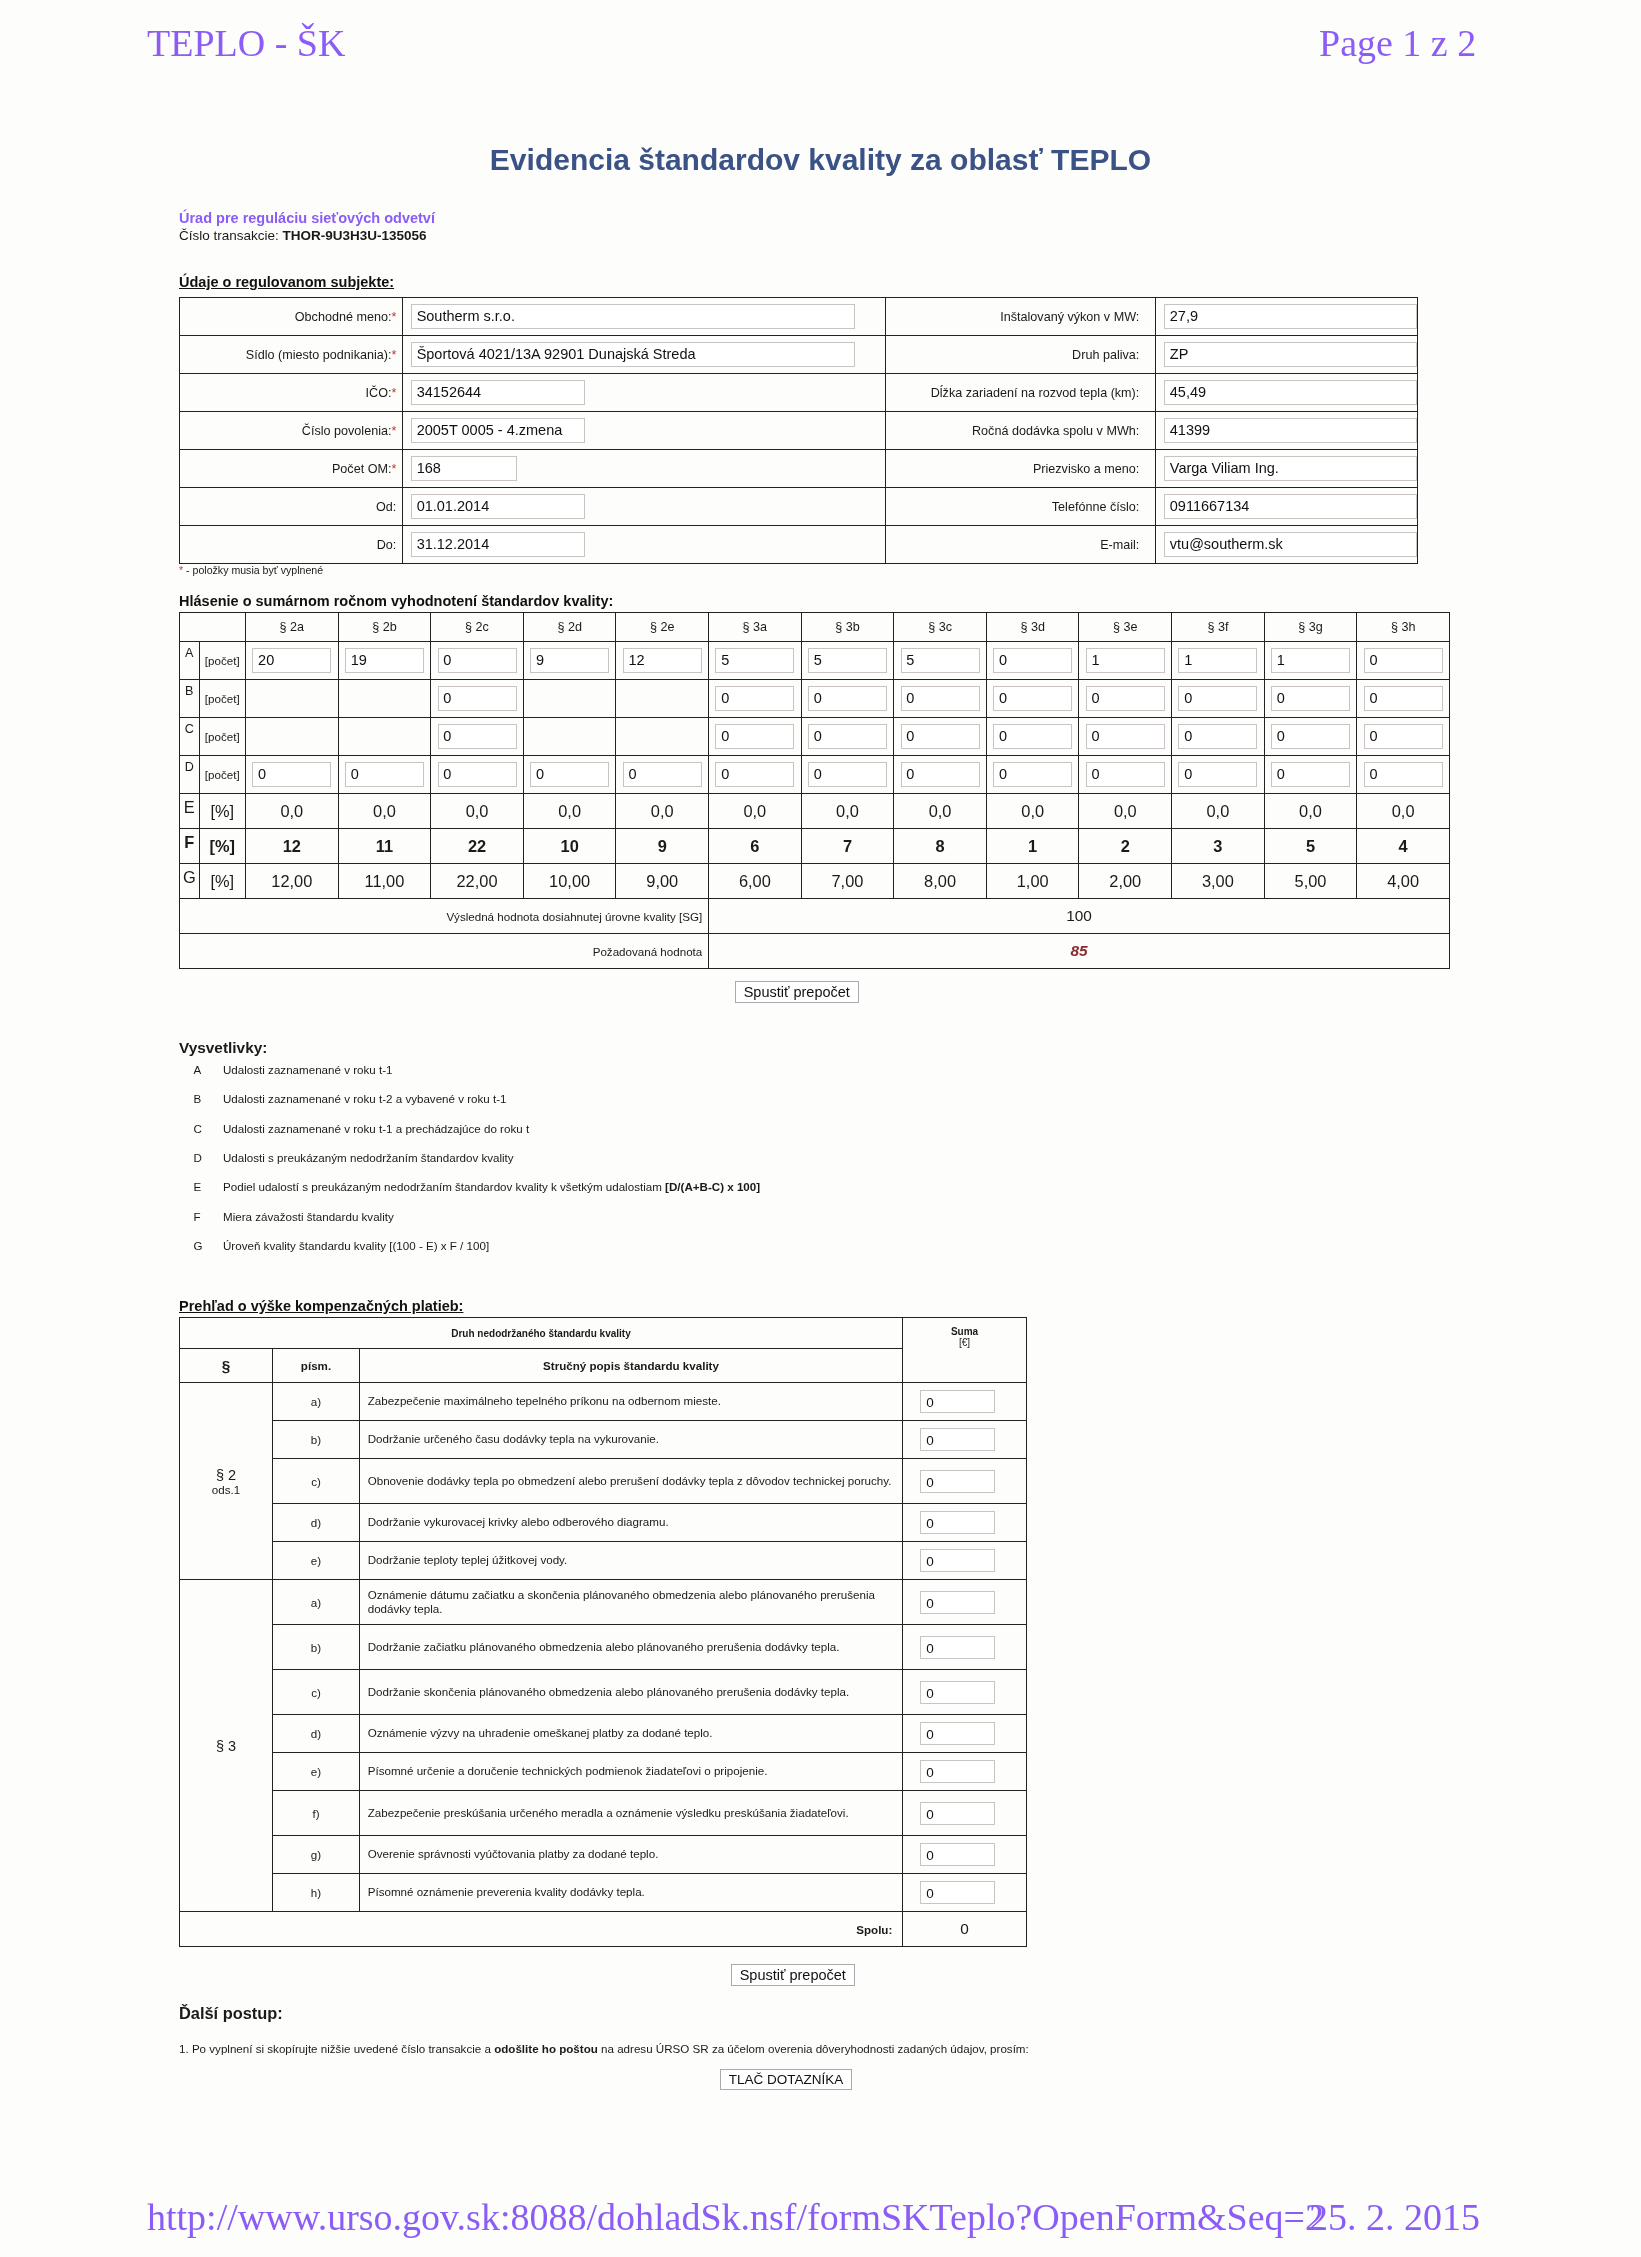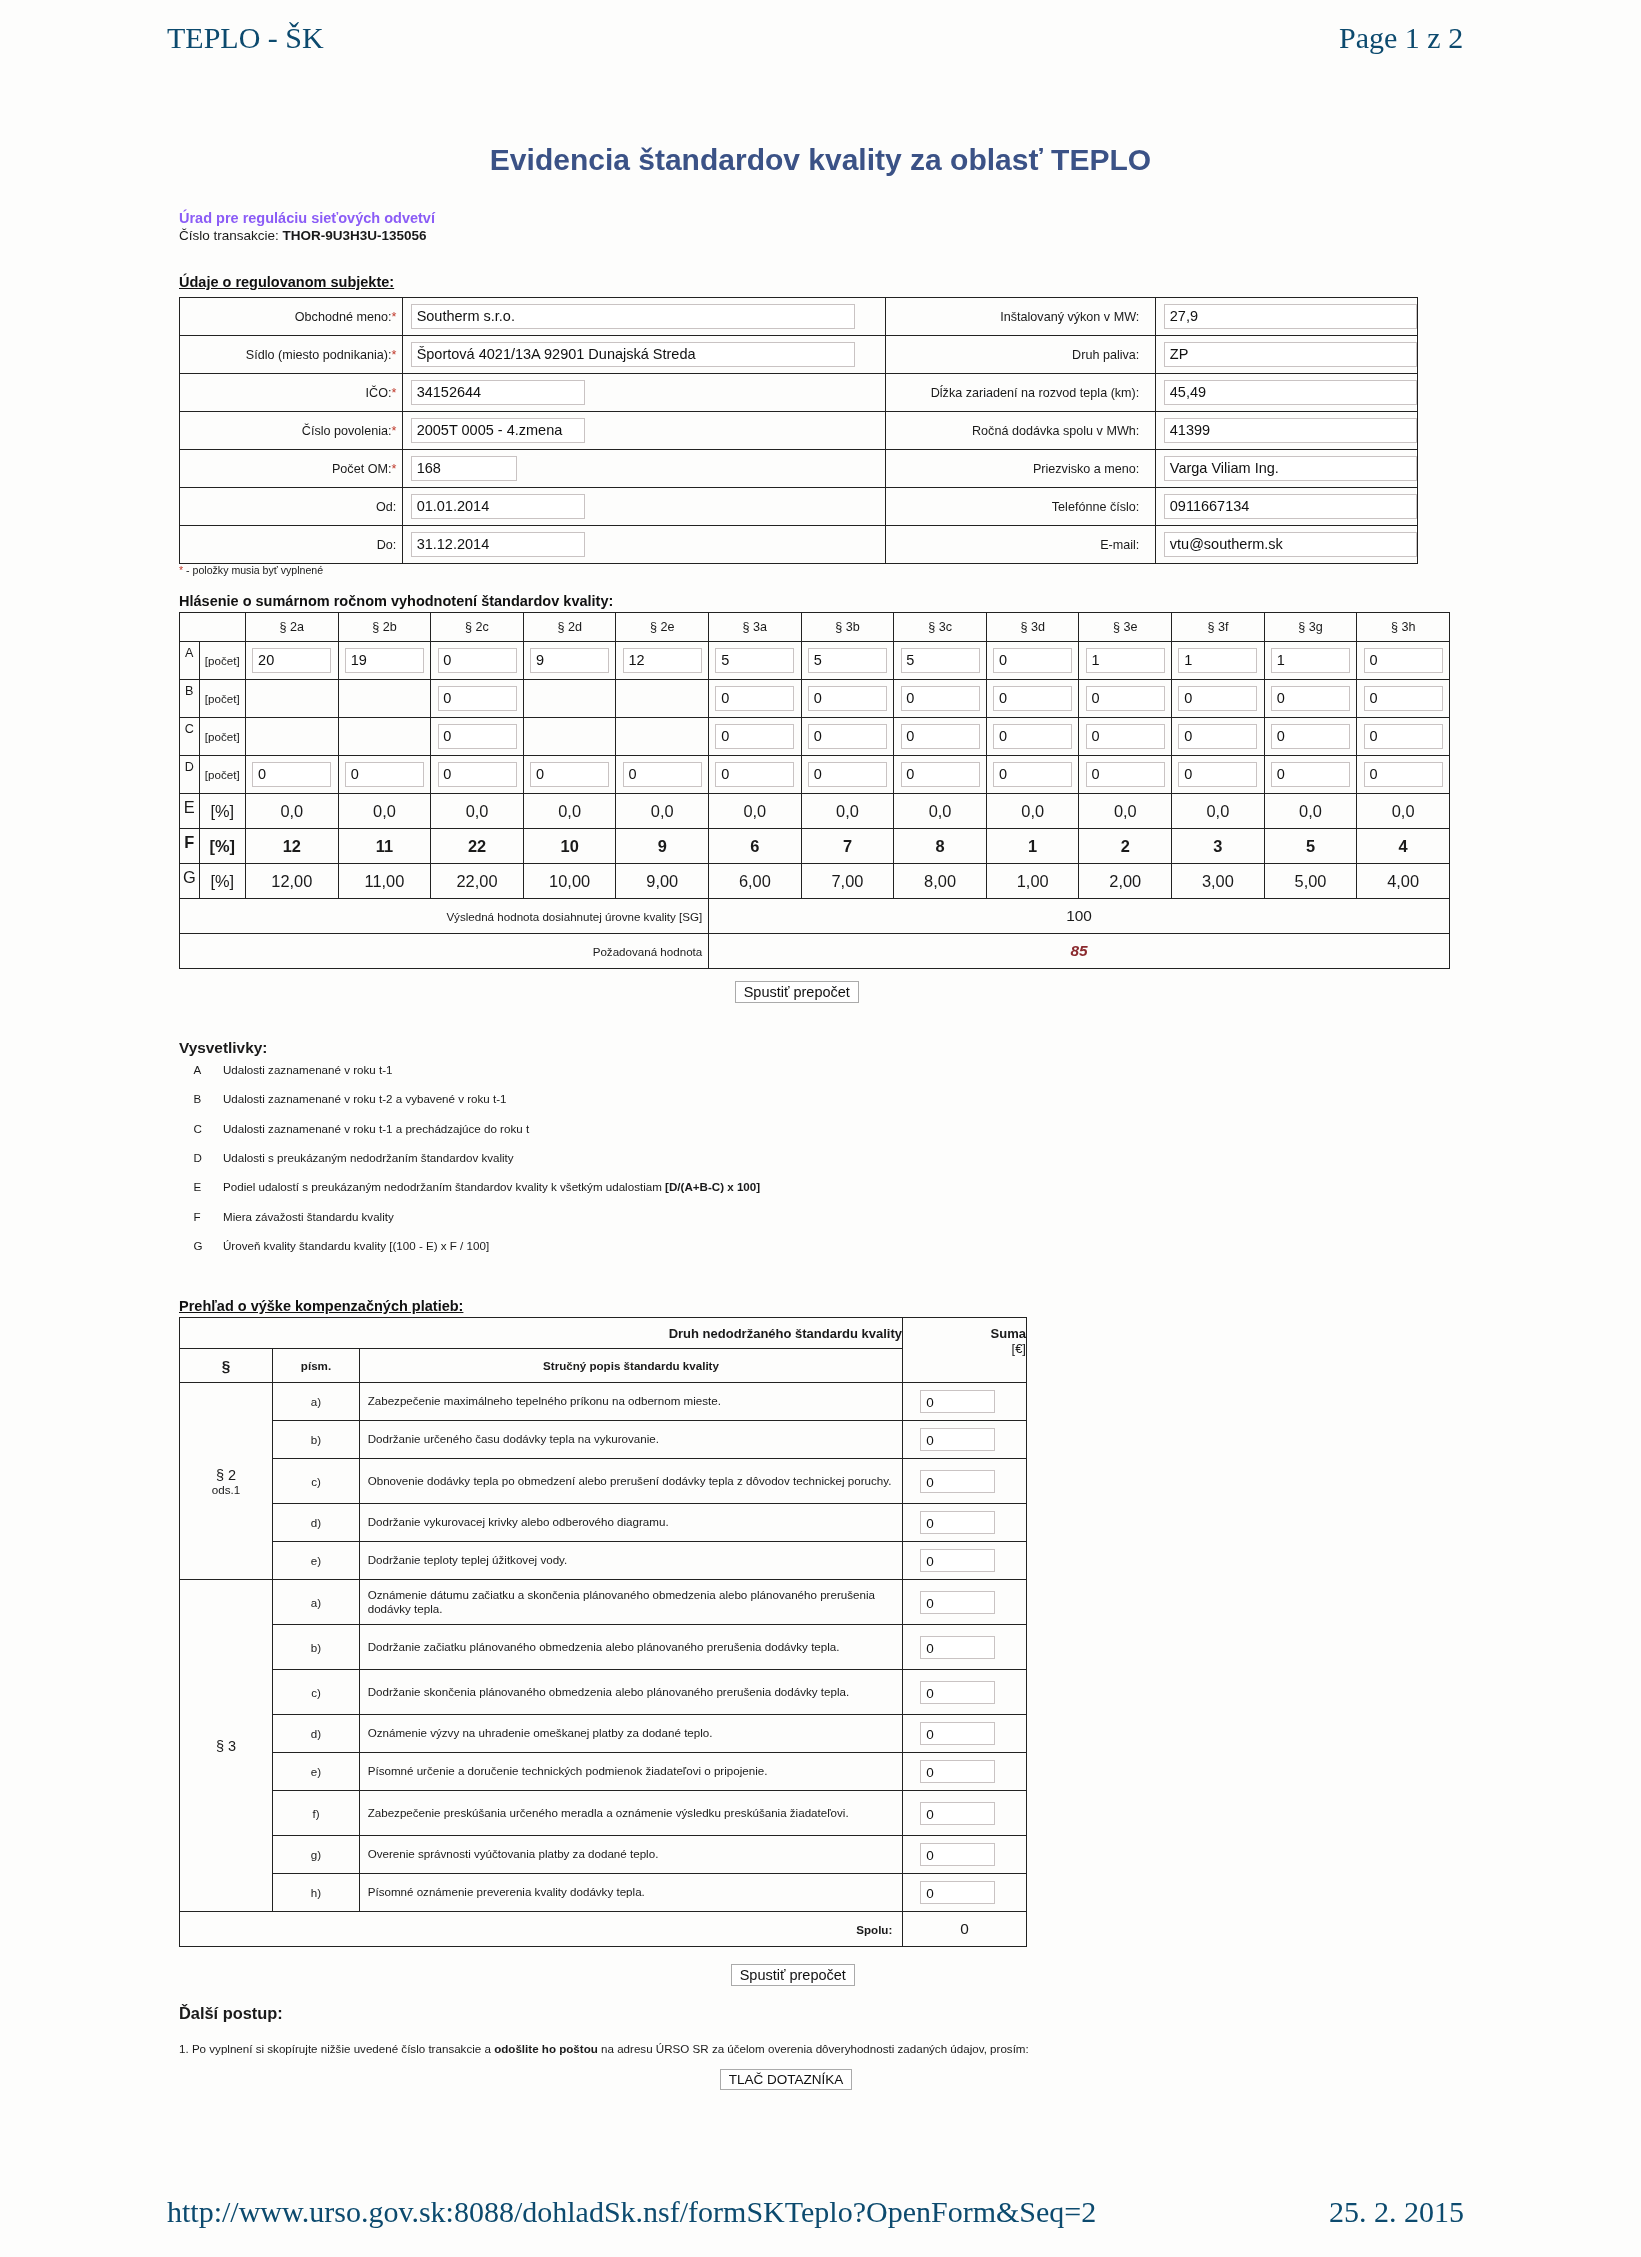--- a/index.html
+++ b/index.html
@@ -2,21 +2,21 @@
 <html><head>
 <meta charset="utf-8">
 <style>
   * { box-sizing: border-box; }
   html, body { margin: 0; padding: 0; }
   body {
     width: 1641px; height: 2257px; background: #fdfdfc; position: relative;
     font-family: "Liberation Sans", sans-serif; color: #1a1a1a; overflow: hidden;
   }
   .pg-head, .pg-foot {
-    position: absolute; font-family: "Liberation Serif", serif; font-size: 30px; color: #0c4a6e; margin-left: 20px;
+    position: absolute; font-family: "Liberation Serif", serif; font-size: 38px; color: #8b5cf6;
   }
   #hdr-left { left: 147px; top: 21px; }
   #hdr-right { left: 1319px; top: 21px; }
   #ftr-url { left: 147px; top: 2195px; }
   #ftr-date { left: 1309px; top: 2195px; }
 
   .title {
     position: absolute; left: 0; width: 1641px; top: 143px; text-align: center;
     font-size: 30px; font-weight: bold; color: #3b5286;
   }
@@ -67,21 +67,21 @@
   }
 
   .legend { position: absolute; left: 179px; top: 1039px; }
   .legend h3 { margin: 0 0 5.8px 0; font-size: 15.4px; font-weight: bold; }
   .legend .row { font-size: 11.6px; height: 29.4px; display: flex; }
   .legend .row .k { width: 44px; padding-left: 14.5px; }
 
   
   #comp { left: 179px; top: 1317px; width: 848px; }
   #comp td { font-size: 11.6px; }
-  #comp .hd { text-align: right; font-weight: bold; height: 31px; font-size: 13px; }
+  #comp .hd { text-align: center; font-weight: bold; height: 31px; font-size: 10px; }
   #comp .hd2 { text-align: center; font-weight: bold; height: 34px; font-size: 11.6px; }
   #comp .par { width: 93px; text-align: center; font-size: 14.5px; }
   #comp .pism { width: 87px; text-align: center; }
   #comp .desc { padding: 3.9px 7.7px; line-height: 14.5px; }
   #comp .sum { width: 124px; padding-left: 17.4px; }
   #comp .sum .inp { width: 75px; height: 23px; font-size: 13.5px; }
   #comp tr.row td { height: 38px; }
   #comp tr.row.tall td { height: 45px; }
   #comp .tot { text-align: right; padding-right: 9.7px; font-weight: bold; height: 35px; }
   #comp .totv { text-align: center; font-size: 15.4px; }

